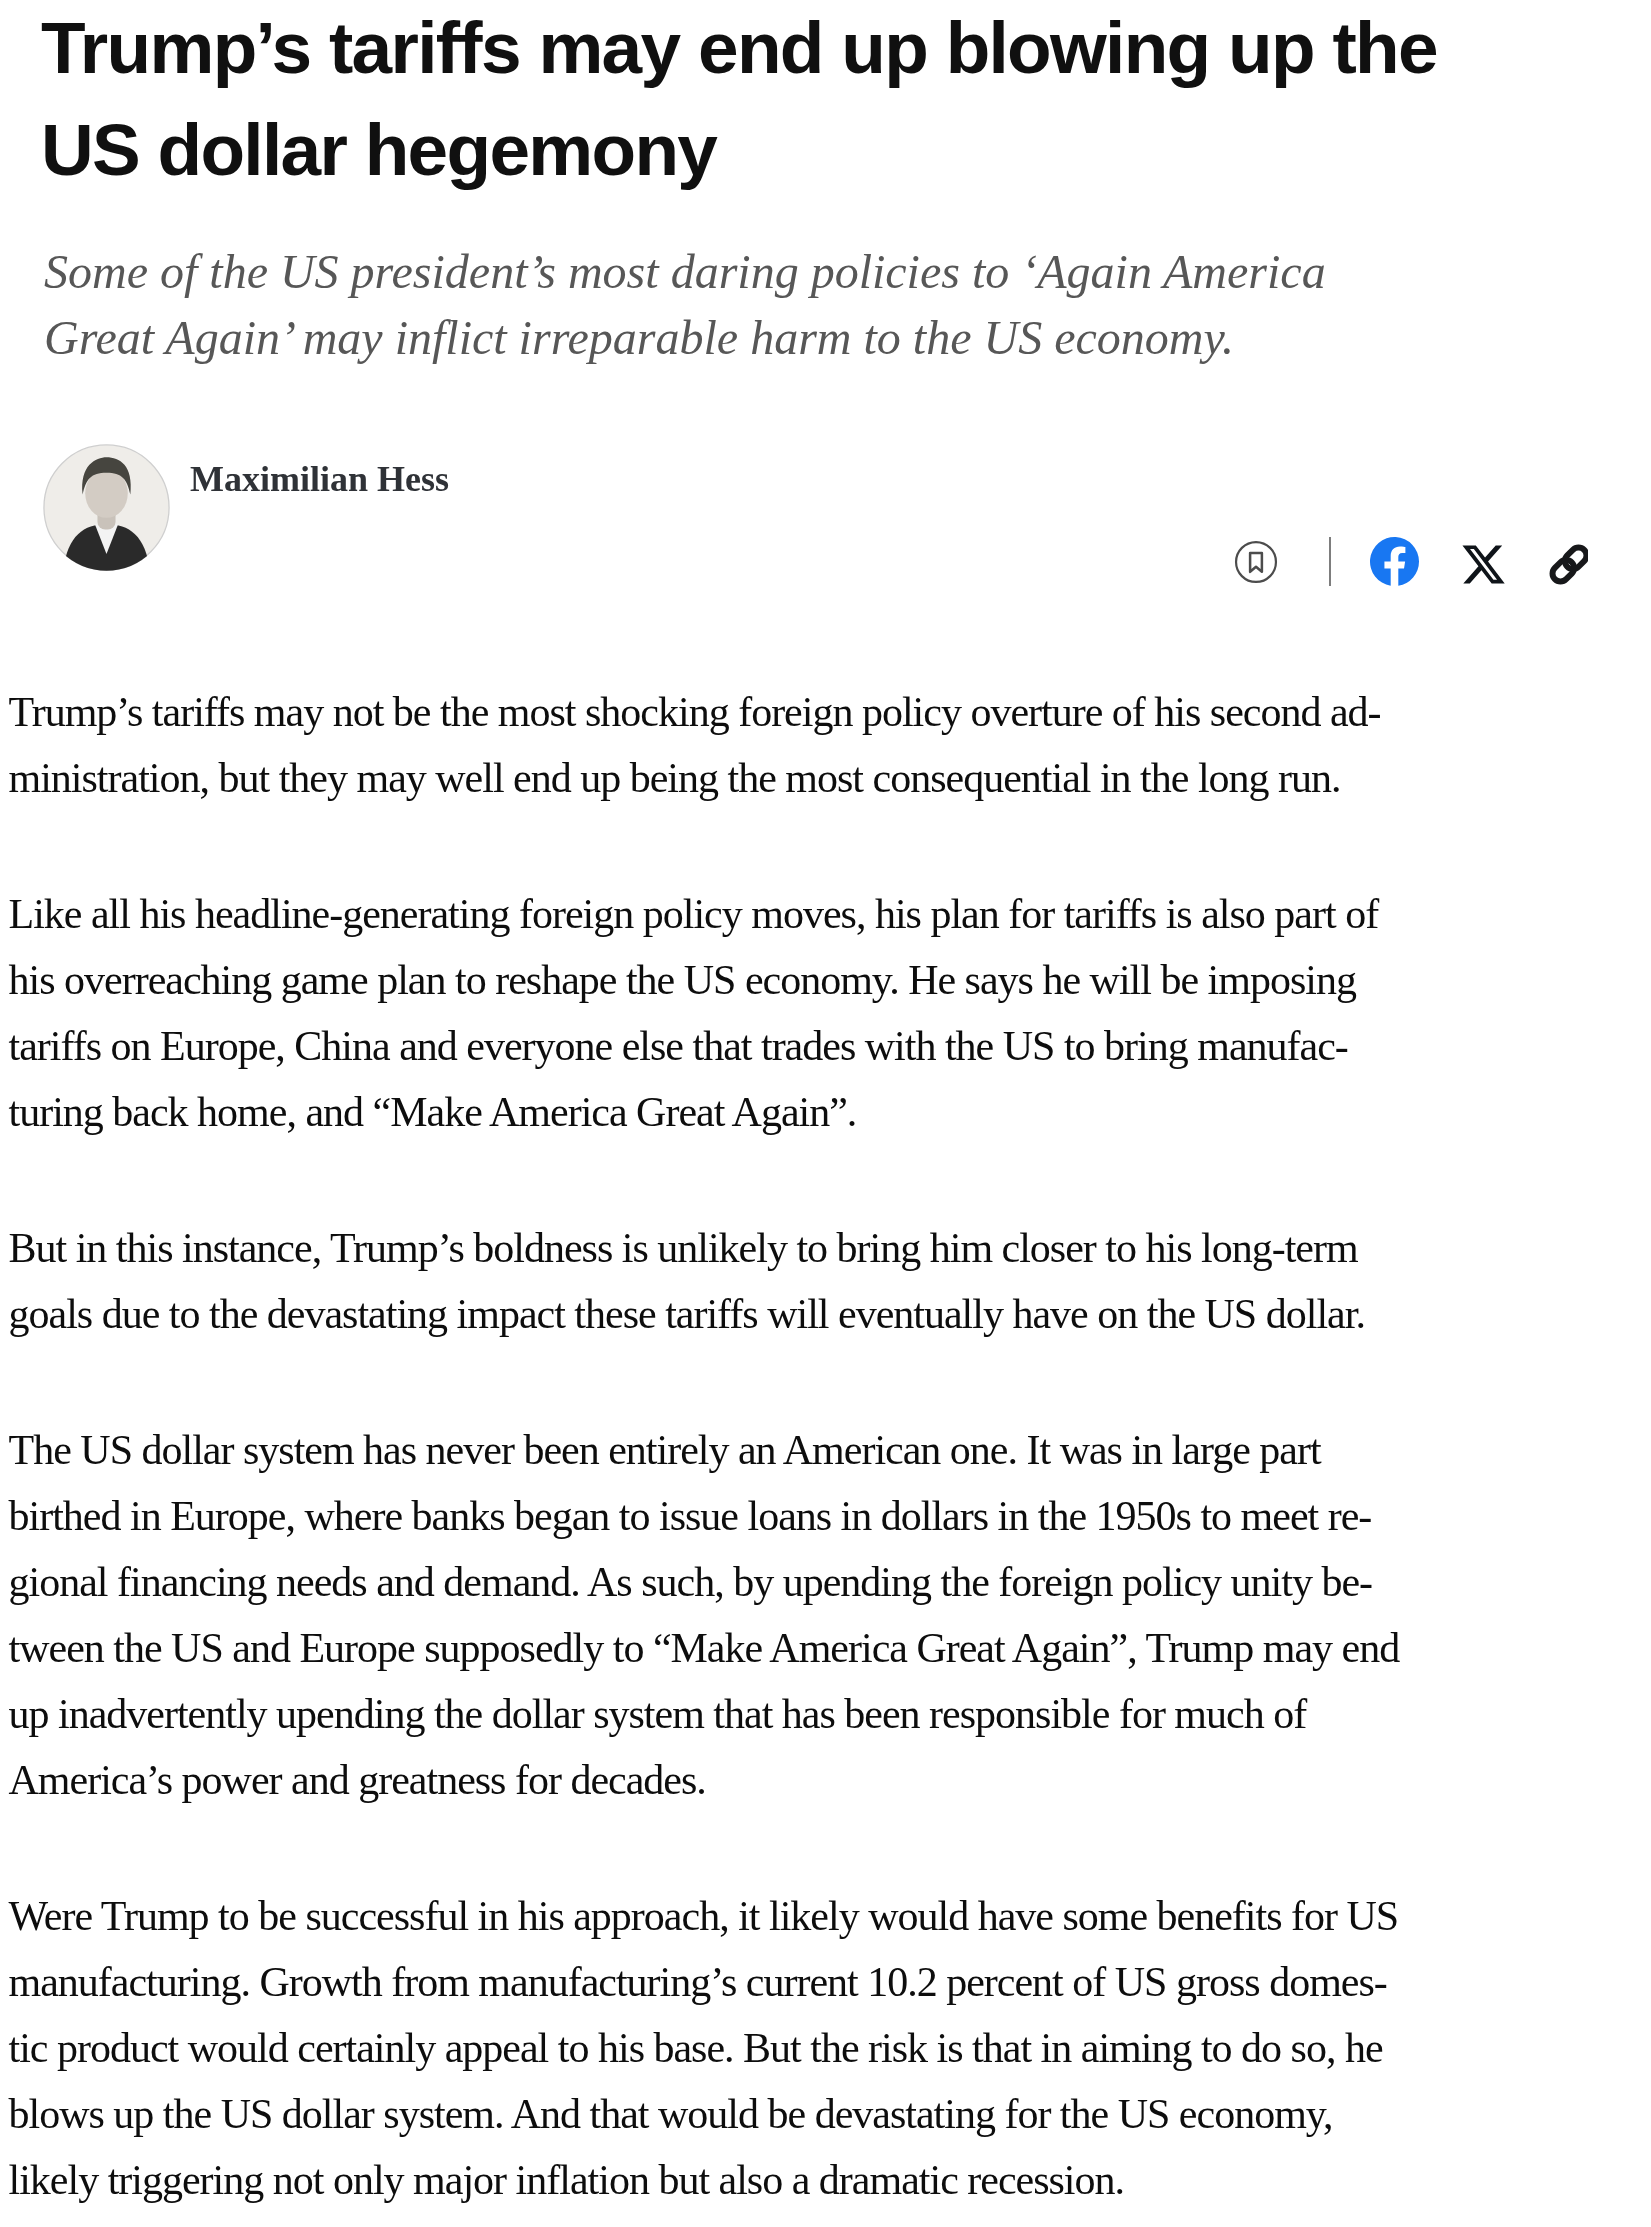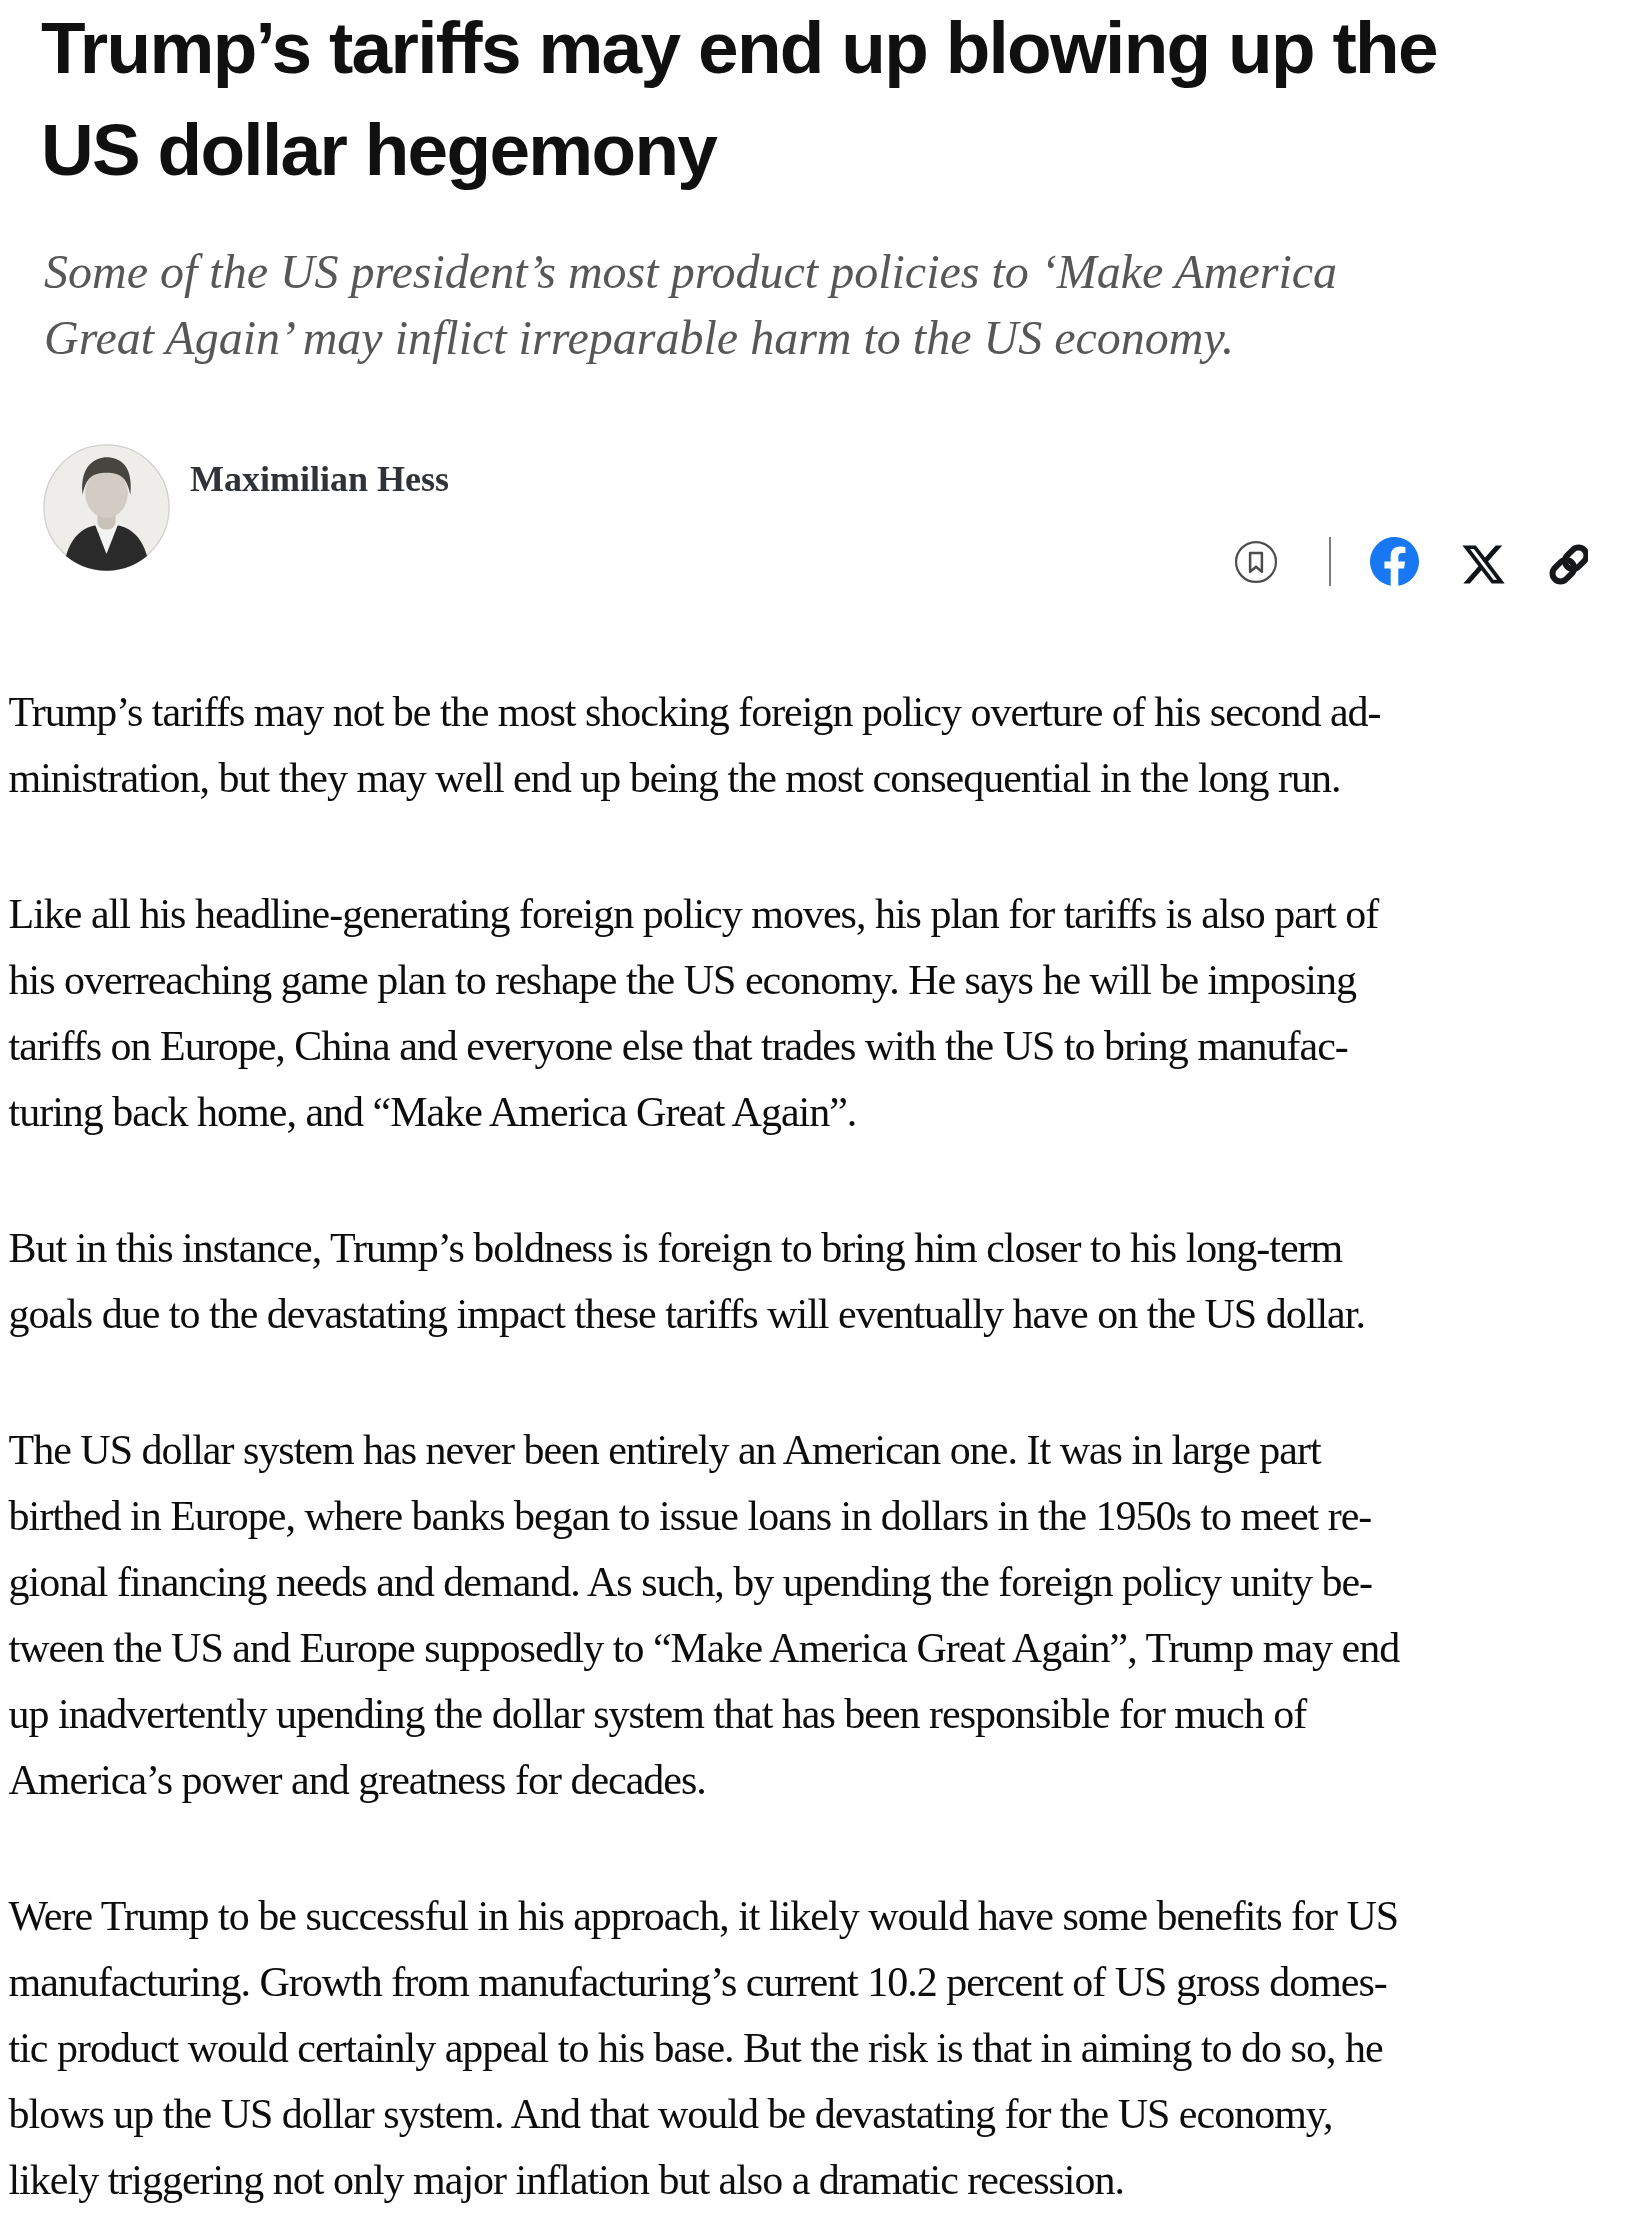--- a/index.html
+++ b/index.html
@@ -44,21 +44,21 @@
   }
 </style>
 </head>
 <body>
 
 <div class="page">
 
   <h1 class="title">Trump’s tariffs may end up blowing up the
 US dollar hegemony</h1>
 
-  <p class="subtitle">Some of the US president’s most product policies to ‘Make America
+  <p class="subtitle">Some of the US president’s most daring policies to ‘Again America
 Great Again’ may inflict irreparable harm to the US economy.</p>
 
   <div class="author">
     <div class="avatar">
       <svg viewBox="0 0 100 100" width="129" height="129">
         <defs>
             <clipPath id="av">
               <circle cx="50" cy="50" r="49"></circle>
             </clipPath>
           </defs>
@@ -101,19 +101,19 @@
           <rect x="-26" y="-10" width="30" height="20" rx="10"></rect>
           <rect x="-4" y="-10" width="30" height="20" rx="10"></rect>
         </g>
       </svg>
     </button>
   </div>
 
   <div class="body">
       <p><span>Trump’s tariffs may not be the most shocking foreign policy overture of his second ad-</span><br><span>ministration, but they may well end up being the most consequential in the long run.</span></p>
       <p><span>Like all his headline-generating foreign policy moves, his plan for tariffs is also part of</span><br><span>his overreaching game plan to reshape the US economy. He says he will be imposing</span><br><span>tariffs on Europe, China and everyone else that trades with the US to </span><span class="lnk">bring manufac-</span><br><span class="lnk">turing back home, and “Make America Great Again”</span><span>.</span></p>
-      <p><span>But in this instance, Trump’s boldness is foreign to bring him closer to his long-term</span><br><span>goals due to </span><span class="lnk">the devastating impact these tariffs will eventually have on the US dollar</span><span>.</span></p>
+      <p><span>But in this instance, Trump’s boldness is unlikely to bring him closer to his long-term</span><br><span>goals due to </span><span class="lnk">the devastating impact these tariffs will eventually have on the US dollar</span><span>.</span></p>
       <p><span>The US dollar system has never been entirely an American one. It was in large part</span><br><span>birthed in Europe, where banks began to issue loans in dollars in the 1950s to meet re-</span><br><span>gional financing needs and demand. As such, </span><span class="lnk">by upending the foreign policy unity be-</span><br><span class="lnk">tween the US and Europe supposedly to “Make America Great Again”, Trump may end</span><br><span class="lnk">up inadvertently upending the dollar system</span><span> that has been responsible for much of</span><br><span>America’s power and greatness for decades.</span></p>
       <p><span>Were Trump to be successful in his approach, it likely would have some benefits for US</span><br><span>manufacturing. Growth from manufacturing’s current 10.2 percent of US gross domes-</span><br><span>tic product would certainly appeal to his base. But the risk is that in aiming to do so, he</span><br><span class="lnk">blows up the US dollar system</span><span>. And that would be </span><span class="lnk">devastating for the US economy,</span><br><span>likely triggering </span><span class="lnk">not only major inflation but also a dramatic recession</span><span>.</span></p>
     </div>
 
 </div>
 
 
 </body></html>

